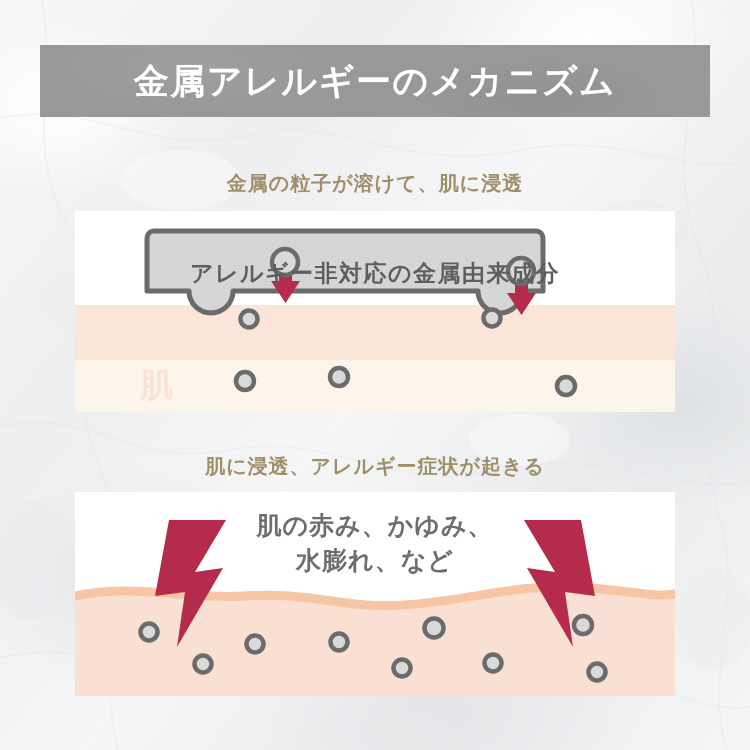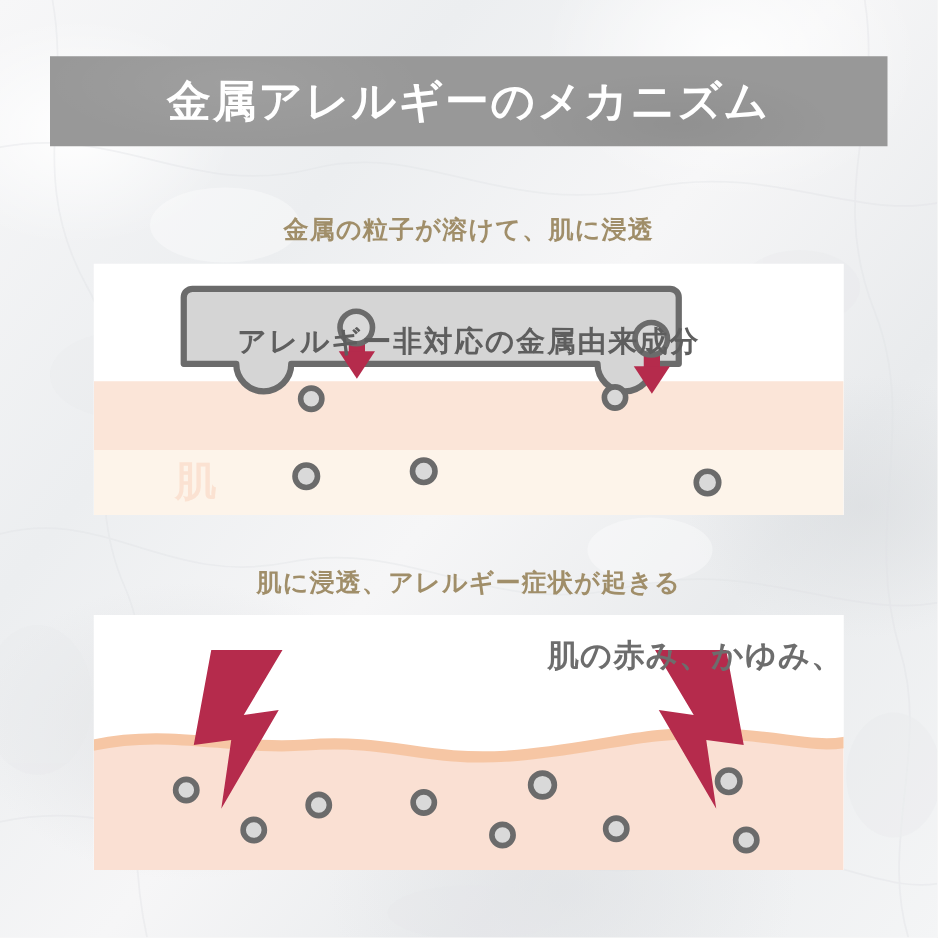--- a/index.html
+++ b/index.html
@@ -93,21 +93,21 @@
   #panel-2 { top: 492px; height: 204px; }
 
   .panel svg { display: block; }
 
   
   .symptom-text {
     position: absolute;
     left: 0;
     width: 600px;
     top: 16px;
-    text-align: right;
+    text-align: center;
     color: #6d6d6d;
     font-size: 25px;
     font-weight: bold;
     line-height: 1.38;
     letter-spacing: 1px;
     pointer-events: none;
   }
   .symptom-text div { white-space: nowrap; }
 
   
@@ -245,16 +245,17 @@
         <circle cx="327" cy="176" r="8.5"></circle>
         <circle cx="359" cy="136" r="9.5"></circle>
         <circle cx="418" cy="171" r="8.5"></circle>
         <circle cx="508" cy="133" r="9"></circle>
         <circle cx="522" cy="180" r="8.5"></circle>
       </g>
     </svg>
 
     <div class="symptom-text">
       <div>肌の赤み、かゆみ、</div>
+      <div>水膨れ、など</div>
     </div>
   </div>
 
 </div>
 
 </body></html>

